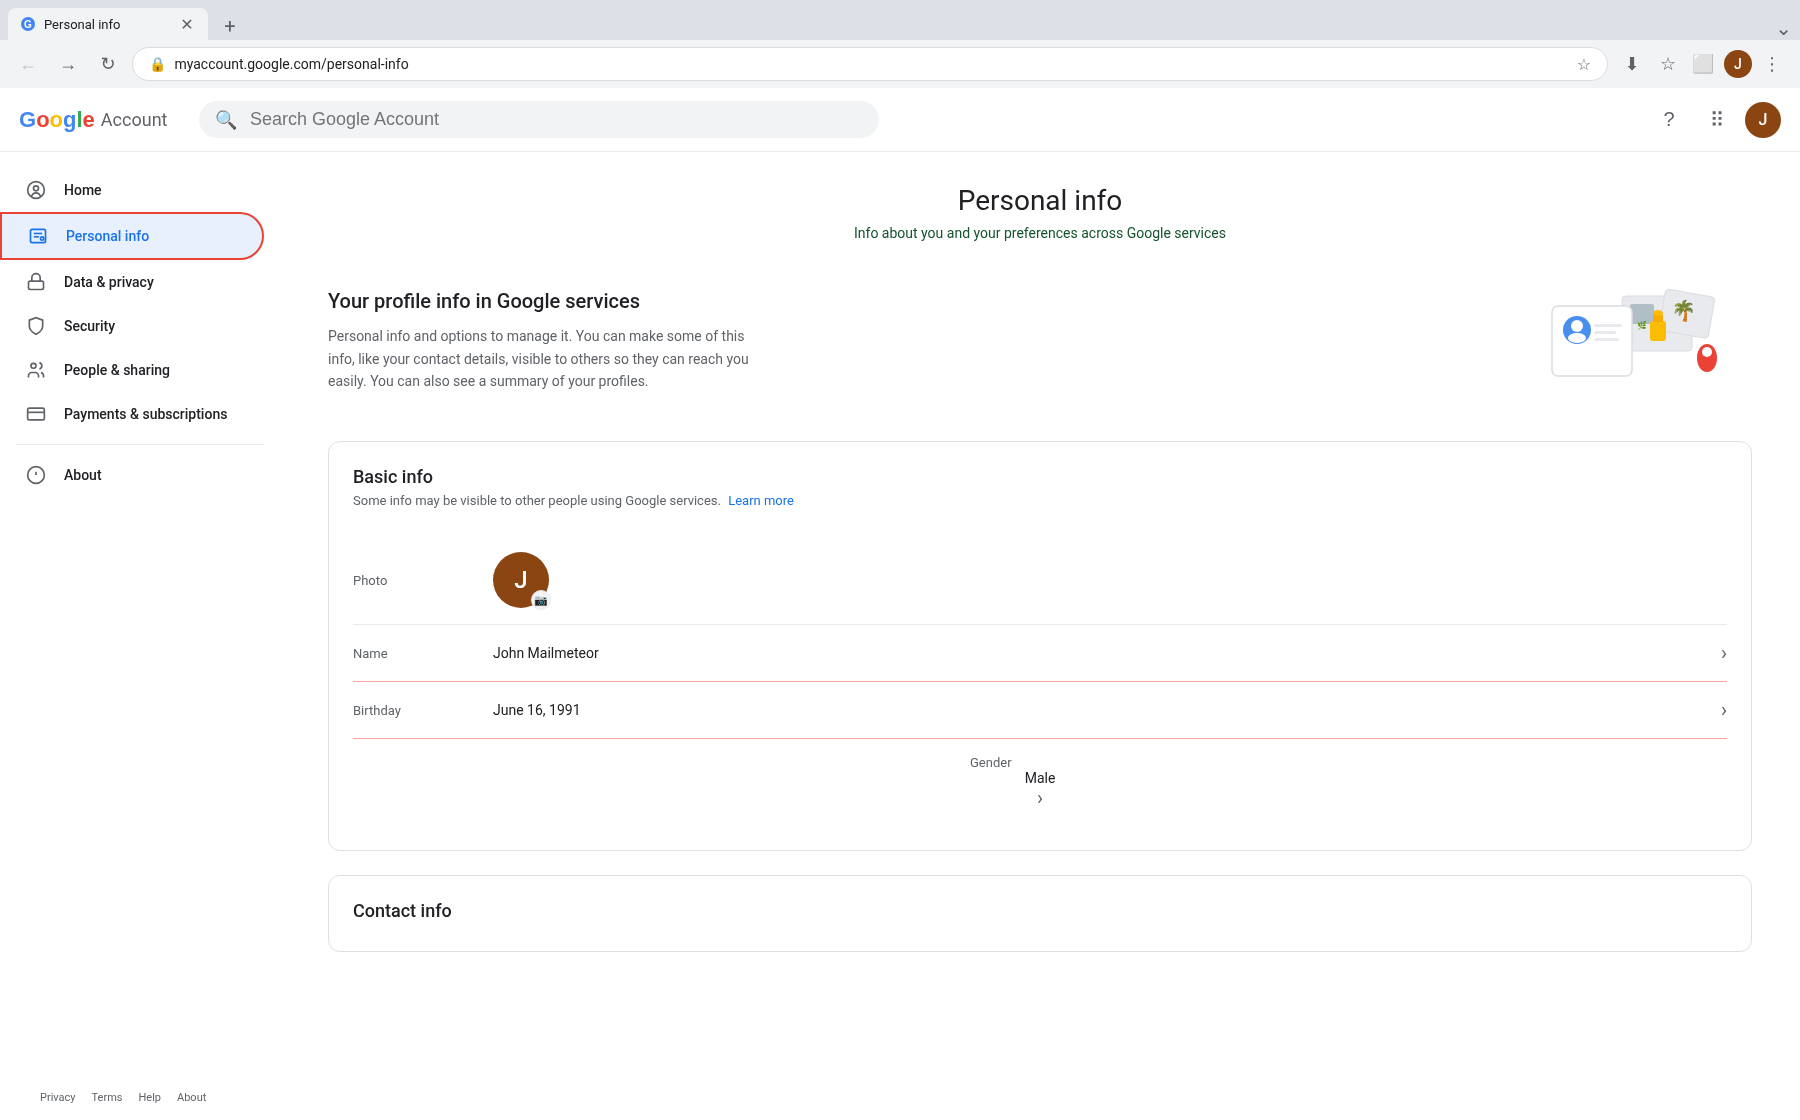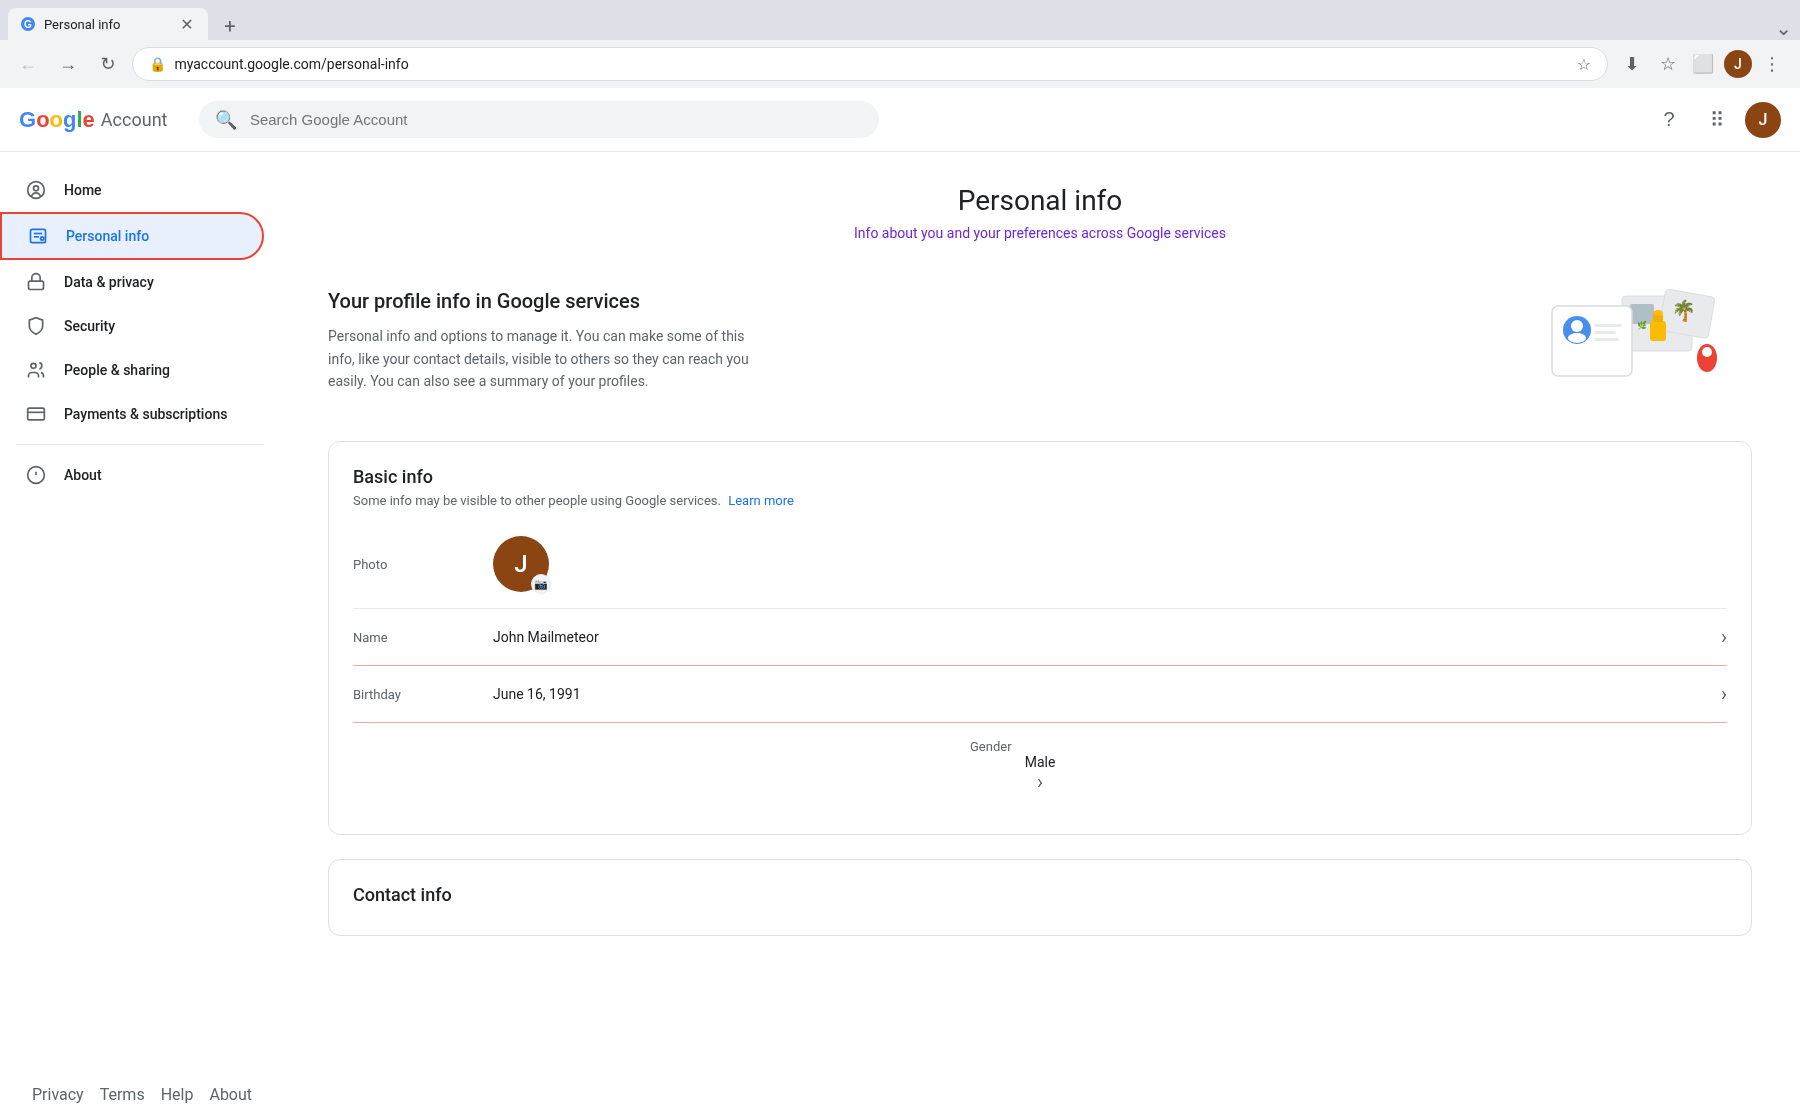--- a/index.html
+++ b/index.html
@@ -27,71 +27,71 @@
     .user-avatar-nav { width: 28px; height: 28px; border-radius: 50%; background: #8B4513; color: white; display: flex; align-items: center; justify-content: center; font-size: 14px; font-weight: 500; cursor: pointer; }
 
     
     .page-wrapper { display: flex; flex-direction: column; height: calc(100vh - 88px); overflow: hidden; }
     .app-header { display: flex; align-items: center; padding: 10px 19px; border-bottom: 1px solid #e8eaed; background: #fff; height: 64px; }
     .google-logo { display: flex; align-items: center; gap: 4px; margin-right: 16px; text-decoration: none; }
     .logo-account { font-size: 18px; color: #5f6368; font-weight: 400; margin-left: 2px; }
     .header-search { flex: 1; max-width: 680px; margin-left: 16px; }
     .search-box { display: flex; align-items: center; background: #f1f3f4; border-radius: 24px; padding: 8px 16px; gap: 12px; }
     .search-icon-header { color: #5f6368; font-size: 18px; }
-    .search-input { border: none; background: transparent; outline: none; font-size: 15px; color: #202124; width: 100%; }
+    .search-input { border: none; background: transparent; outline: none; font-size: 18px; color: #202124; width: 100%; }
     .header-actions { margin-left: auto; display: flex; align-items: center; gap: 8px; }
     .header-action-btn { background: none; border: none; cursor: pointer; color: #5f6368; font-size: 20px; width: 40px; height: 40px; border-radius: 50%; display: flex; align-items: center; justify-content: center; }
     .user-avatar-header { width: 36px; height: 36px; border-radius: 50%; background: #8B4513; color: white; display: flex; align-items: center; justify-content: center; font-size: 16px; font-weight: 500; cursor: pointer; }
 
     
     .content-wrapper { display: flex; flex: 1; overflow: hidden; }
 
     
     .sidebar { width: 280px; min-width: 280px; padding: 16px 0; overflow-y: auto; border-right: none; }
     .sidebar-nav-item { display: flex; align-items: center; padding: 12px 24px; cursor: pointer; border-radius: 0 24px 24px 0; margin-right: 16px; gap: 16px; color: #202124; font-size: 14px; font-weight: 500; }
     .sidebar-nav-item.active { background: #e8f0fe; color: #1a73e8; border: 2px solid #ea4335; }
     .sidebar-nav-item .nav-icon { font-size: 20px; color: #5f6368; width: 24px; display: flex; align-items: center; justify-content: center; }
     .sidebar-nav-item.active .nav-icon { color: #1a73e8; }
     .sidebar-nav-item .nav-label { font-size: 14px; }
     .sidebar-divider { height: 1px; background: #e8eaed; margin: 8px 16px; }
 
     
     .main-content { flex: 1; overflow-y: auto; padding: 32px 48px; }
     .page-header { text-align: center; margin-bottom: 40px; }
     .page-title { font-size: 28px; font-weight: 400; color: #202124; margin-bottom: 8px; }
-    .page-subtitle { font-size: 14px; color: #6d28d9; }
+    .page-subtitle { font-size: 14px; color: #14532d; }
 
     
     .profile-section { display: flex; align-items: center; margin-bottom: 40px; }
     .profile-text { flex: 1; }
     .profile-section-title { font-size: 20px; font-weight: 500; color: #202124; margin-bottom: 12px; }
     .profile-section-desc { font-size: 14px; color: #5f6368; line-height: 1.6; max-width: 440px; }
     .profile-illustration { width: 240px; min-width: 240px; height: 120px; position: relative; display: flex; align-items: center; justify-content: center; }
 
     
     .illustration-svg { width: 220px; height: 110px; }
 
     
     .info-card { border: 1px solid #e0e0e0; border-radius: 12px; padding: 24px; margin-bottom: 24px; }
     .card-title { font-size: 18px; font-weight: 500; color: #202124; margin-bottom: 6px; }
-    .card-subtitle { font-size: 13px; color: #5f6368; margin-bottom: 12px; }
+    .card-subtitle { font-size: 13px; color: #5f6368; margin-bottom: 28px; }
     .card-subtitle a { color: #1a73e8; text-decoration: none; }
     .card-row { display: flex; align-items: center; padding: 16px 0; border-bottom: 1px solid #fca5a5; cursor: pointer; }
     .card-row:last-child { border-bottom: none; flex-direction: column; }
     .card-row-label { width: 140px; font-size: 13px; color: #5f6368; font-weight: 400; }
     .card-row-value { flex: 1; font-size: 14px; color: #202124; }
     .card-row-chevron { color: #5f6368; font-size: 20px; }
     .photo-row { display: flex; align-items: center; padding: 16px 0; border-bottom: 1px solid #e8eaed; cursor: pointer; }
     .photo-label { width: 140px; font-size: 13px; color: #5f6368; }
     .photo-desc { flex: 1; font-size: 14px; color: #5f6368; }
     .photo-avatar { width: 56px; height: 56px; border-radius: 50%; background: #8B4513; color: white; display: flex; align-items: center; justify-content: center; font-size: 24px; font-weight: 500; position: relative; }
     .photo-camera-badge { position: absolute; bottom: -2px; right: -2px; width: 20px; height: 20px; border-radius: 50%; background: #f1f3f4; border: 1px solid #e8eaed; display: flex; align-items: center; justify-content: center; font-size: 11px; }
 
     
-    .sidebar-footer { position: fixed; bottom: 0; left: 8px; width: 280px; padding: 16px 24px; display: flex; gap: 16px; font-size: 16px; color: #5f6368; }
+    .sidebar-footer { position: fixed; bottom: 0; left: 16px; width: 280px; padding: 16px 24px; display: flex; gap: 16px; font-size: 11px; color: #5f6368; }
     .sidebar-footer a { color: #5f6368; text-decoration: none; cursor: pointer; }
 
     
     .g-b { color: #4285f4; }
     .g-r { color: #ea4335; }
     .g-y { color: #fbbc04; }
     .g-g { color: #34a853; }
   </style>
 </head>
 <body>

